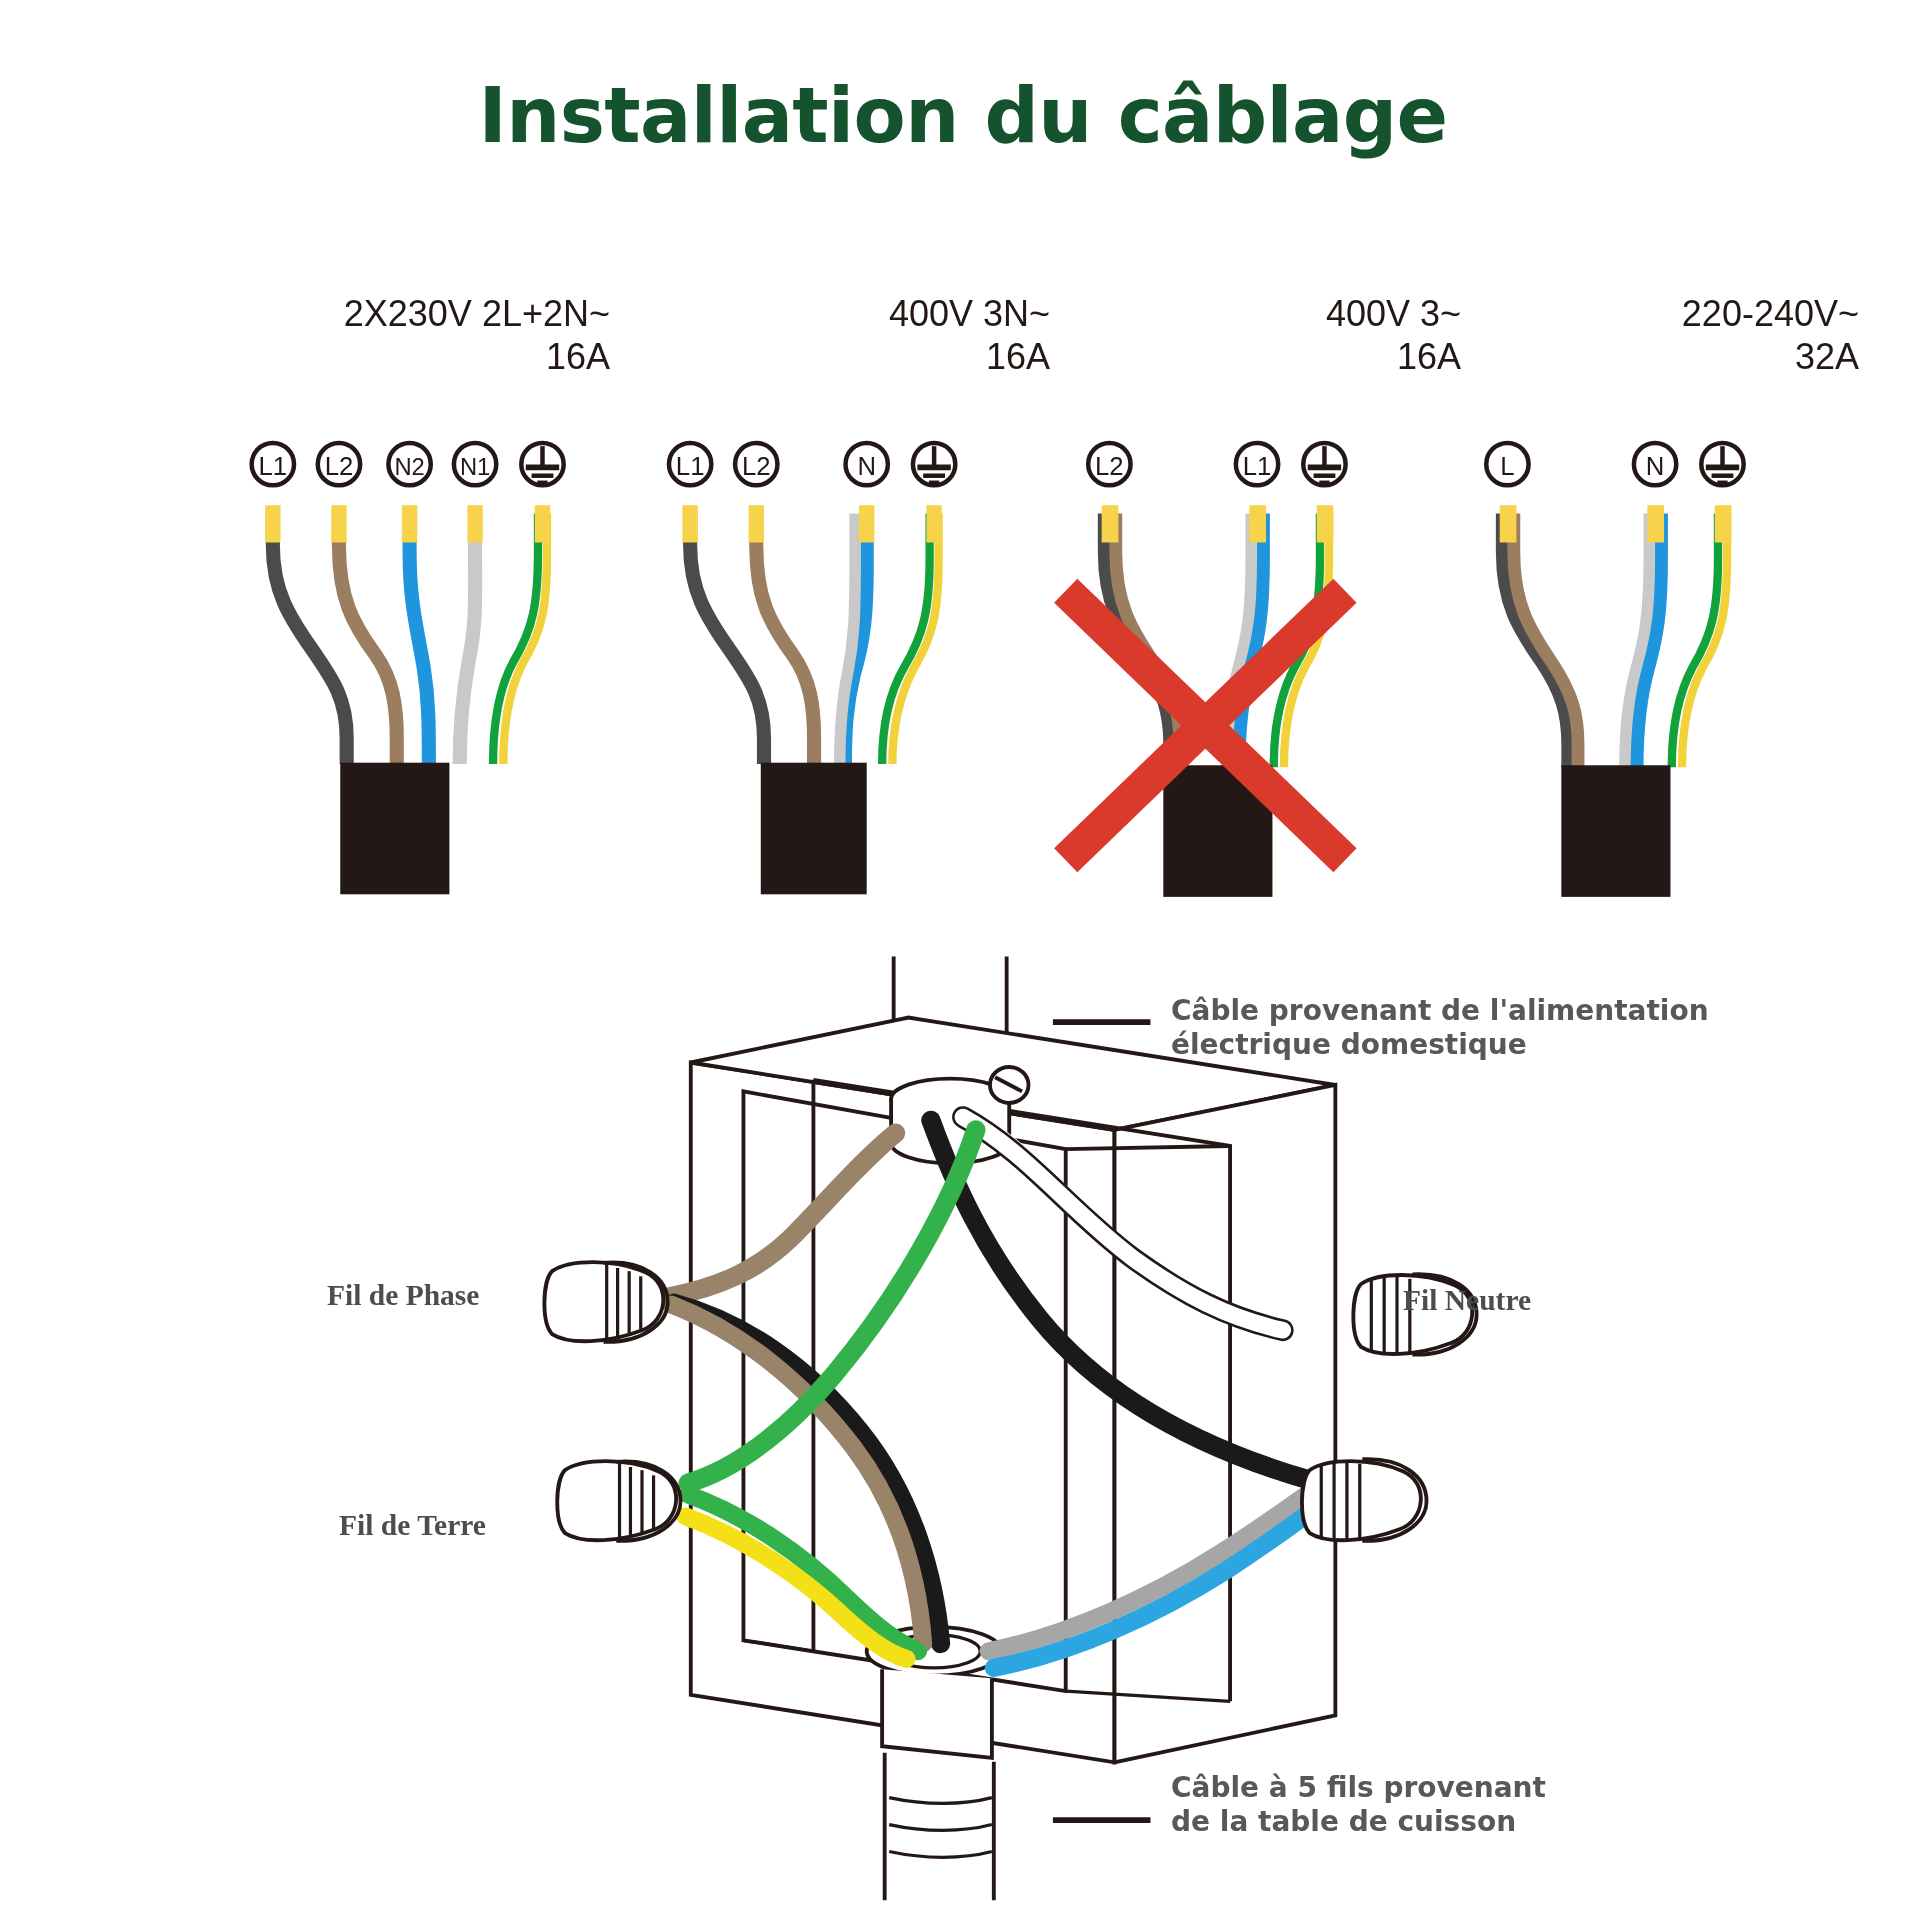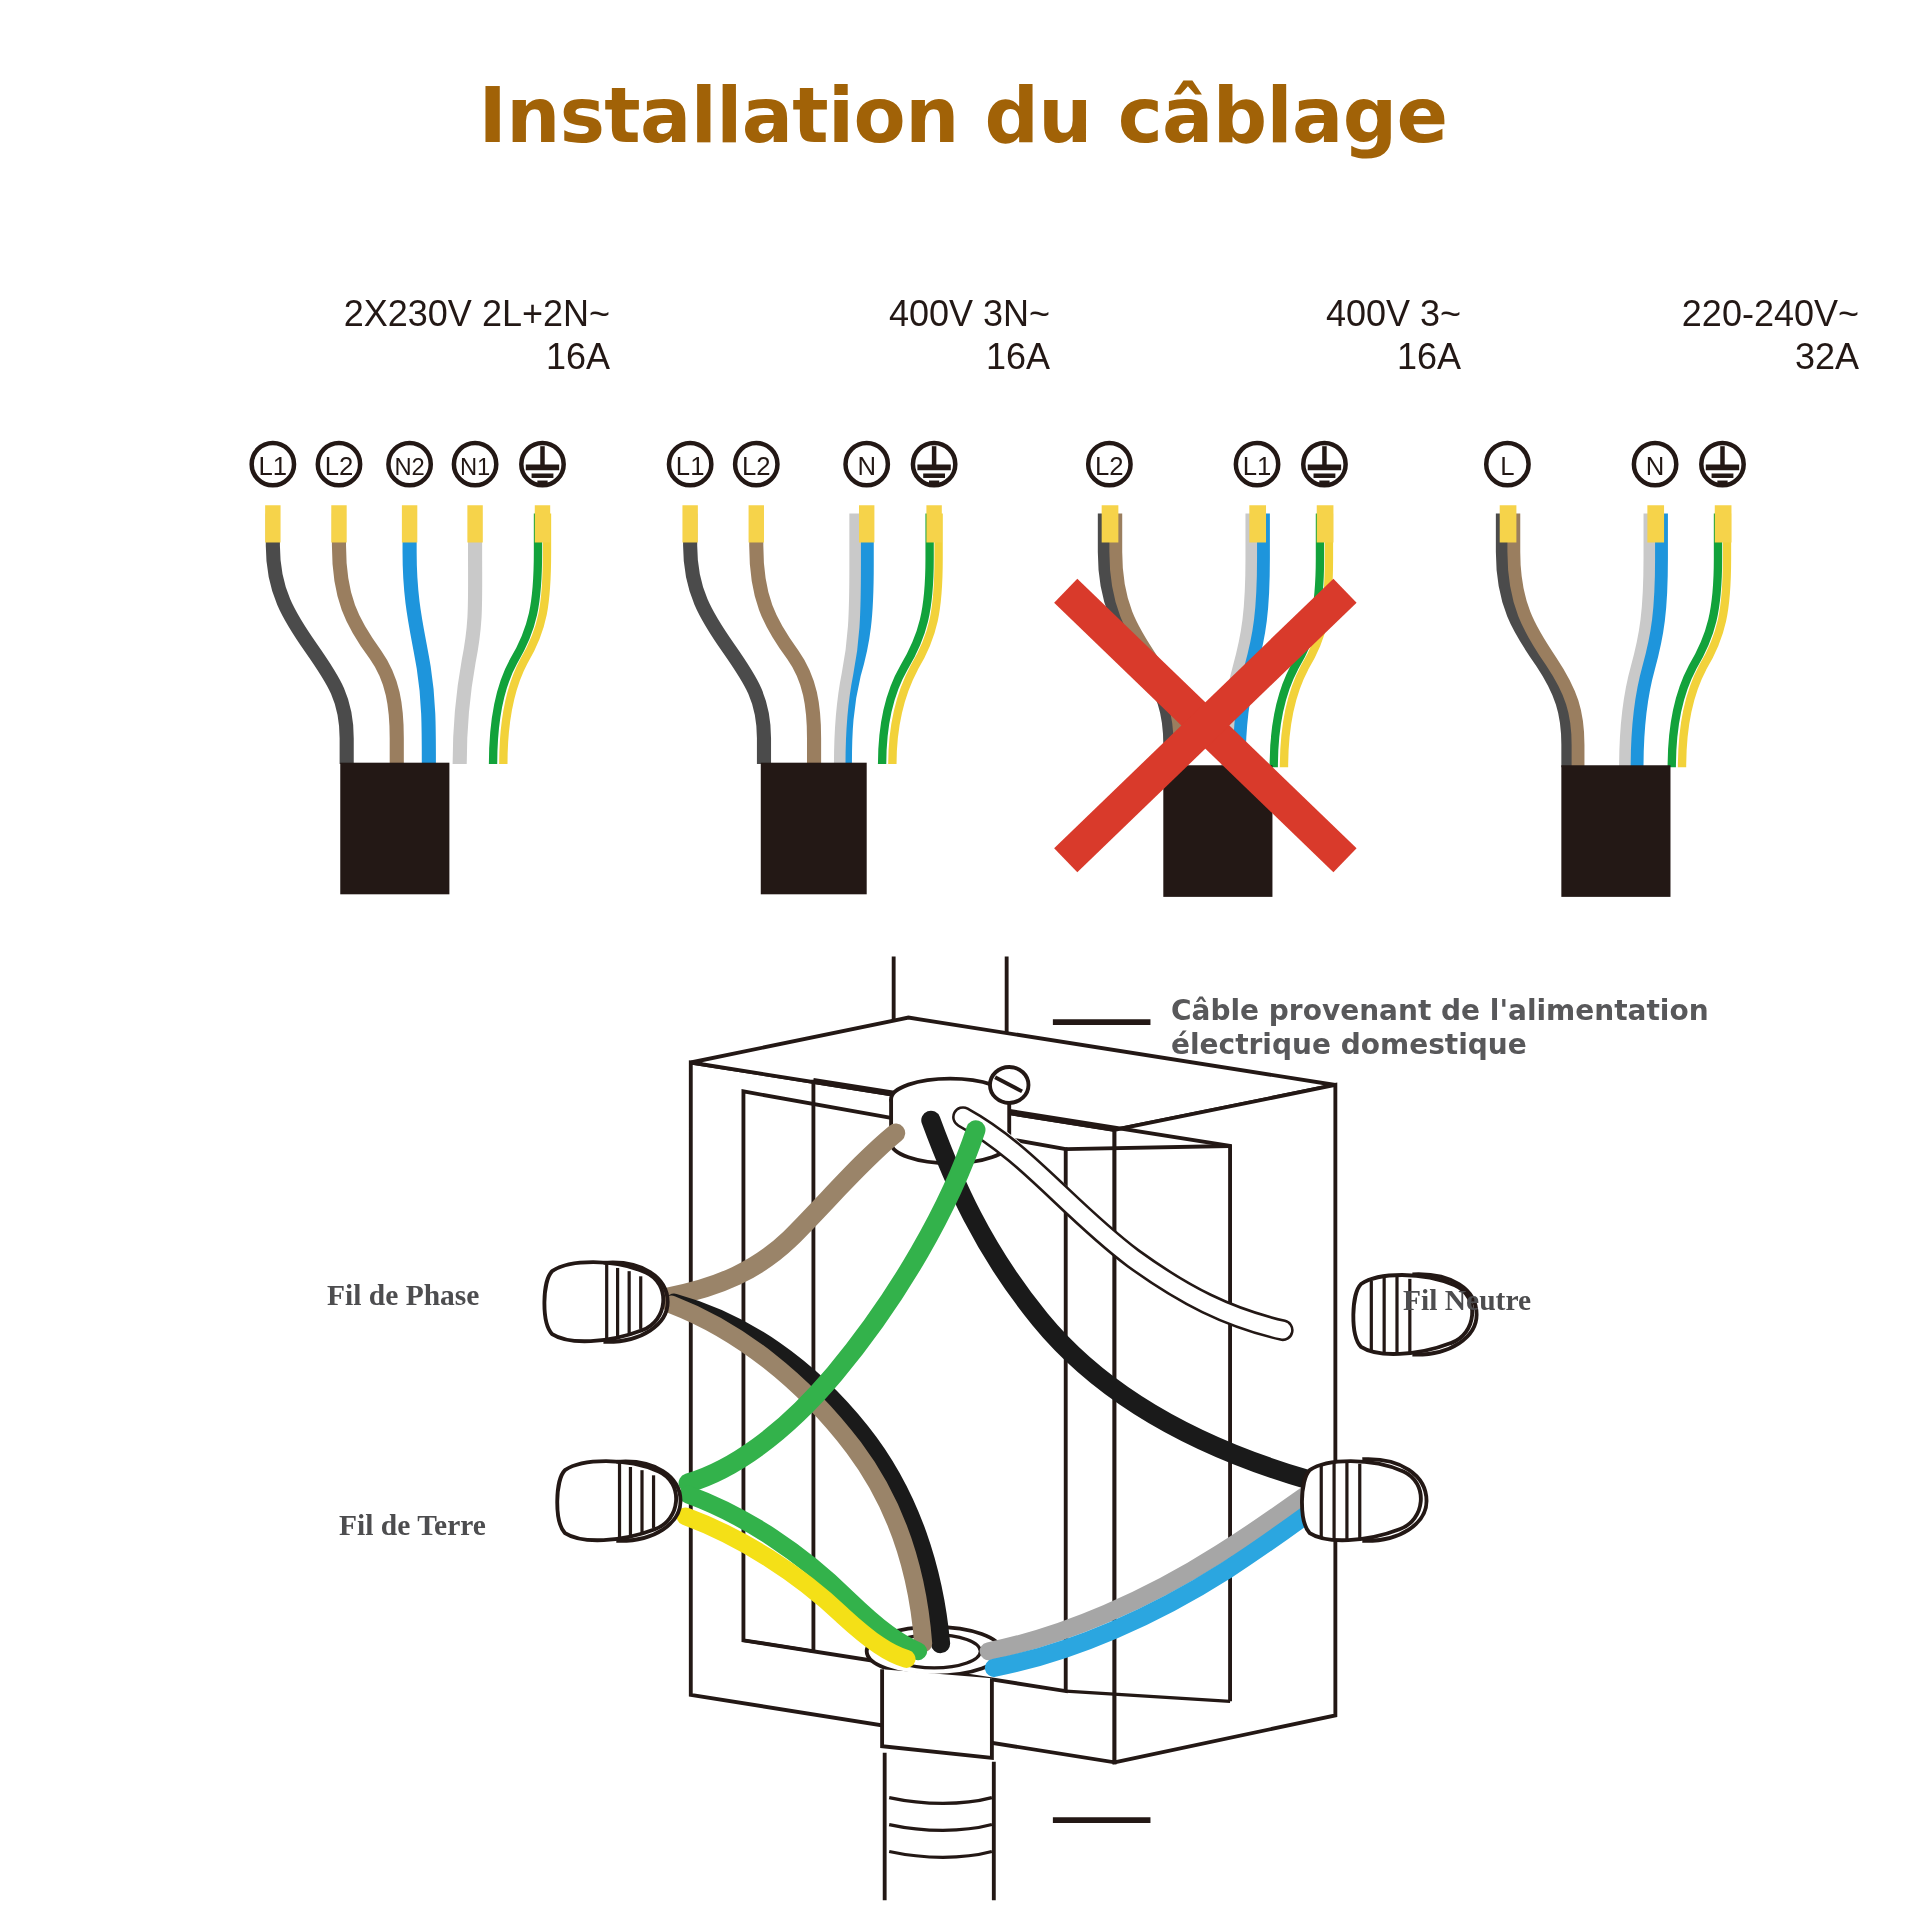--- a/index.html
+++ b/index.html
@@ -22,21 +22,21 @@
     background: #ffffff;
   }
   #page-title {
     position: absolute;
     left: 0;
     top: 71px;
     width: 1926px;
     text-align: center;
     font-size: 76px;
     font-weight: bold;
-    color: #a16207;
+    color: #14532d;
     letter-spacing: -0.6px;
     font-family: "DejaVu Sans", sans-serif;
   }
   .config-header {
     position: absolute;
     text-align: right;
     font-size: 36px;
     color: #231815;
     line-height: 1.20;
     font-family: "Liberation Sans", sans-serif;
@@ -364,20 +364,22 @@
       </g>
 
       <line x1="1640" y1="1592" x2="1792" y2="1592" stroke="#231815" stroke-width="9"></line>
       <line x1="1640" y1="2835" x2="1792" y2="2835" stroke="#231815" stroke-width="9"></line>
     </g>
   </svg>
 
   <div class="callout" style="left:1163px; top:994px; width:681px;">Câble provenant de l'alimentation
 électrique domestique</div>
 
+  <div class="callout" style="left:1163px; top:1771px; width:578px;">Câble à 5 fils provenant
+de la table de cuisson</div>
 
   <div class="side-label" style="left:327px; top:1279px;">Fil de Phase</div>
 
   <div class="side-label" style="left:339px; top:1509px;">Fil de Terre</div>
 
   <div class="side-label" style="left:1379px; top:1284px;margin-left:24px;">Fil Neutre</div>
 
 </div>
 
 

